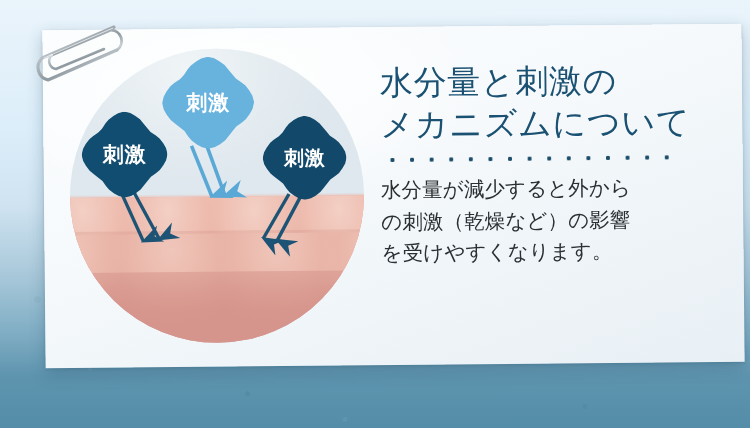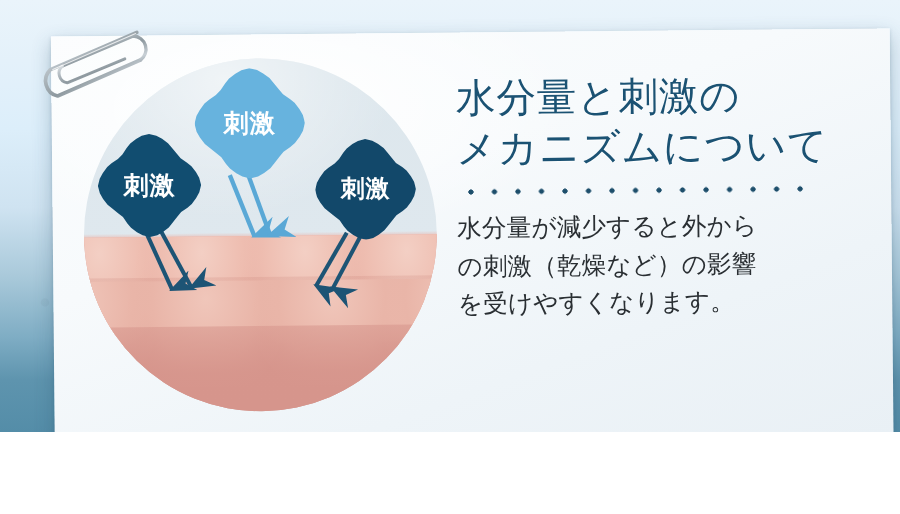--- a/index.html
+++ b/index.html
@@ -5,21 +5,21 @@
 <style>
   html,body{margin:0;padding:0;}
   body{
     width:750px;height:428px;overflow:hidden;
     font-family:"Liberation Sans","DejaVu Sans",sans-serif;
     position:relative;
   }
 
   
   #stage{
-    position:absolute;inset:0;width:750px;height:360px;overflow:hidden;
+    position:absolute;inset:0;width:750px;height:428px;overflow:hidden;
     background:linear-gradient(to bottom,
       #eaf4fb 0%,
       #e4f1fa 14%,
       #dceefa 30%,
       #cfe3f1 48%,
       #a9c9da 64%,
       #7fadc4 78%,
       #5e94ae 88%,
       #548da8 100%);
   }

